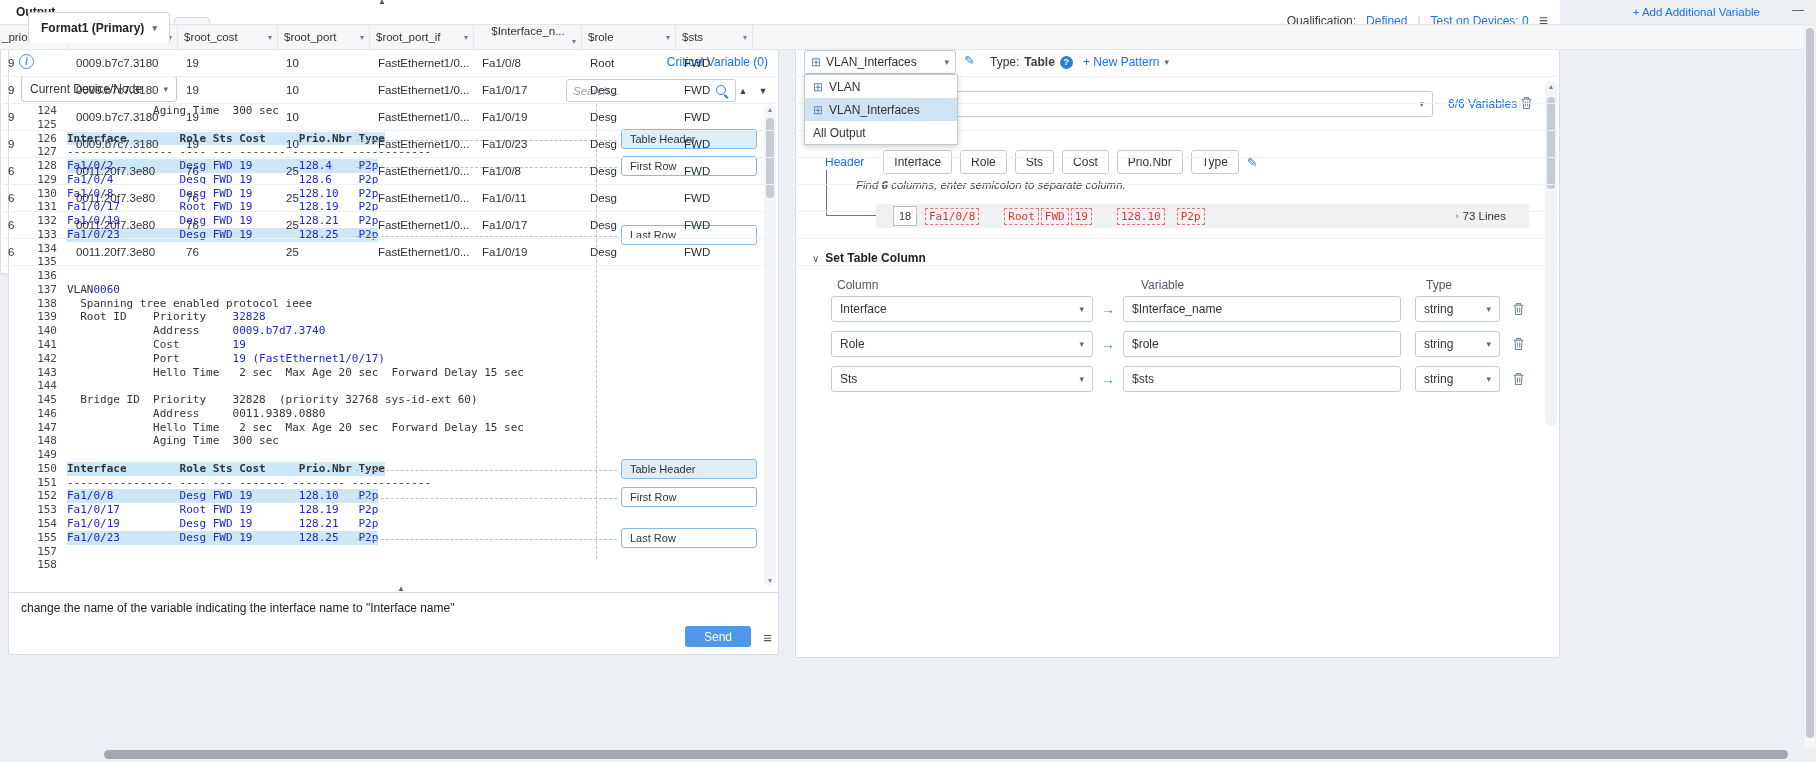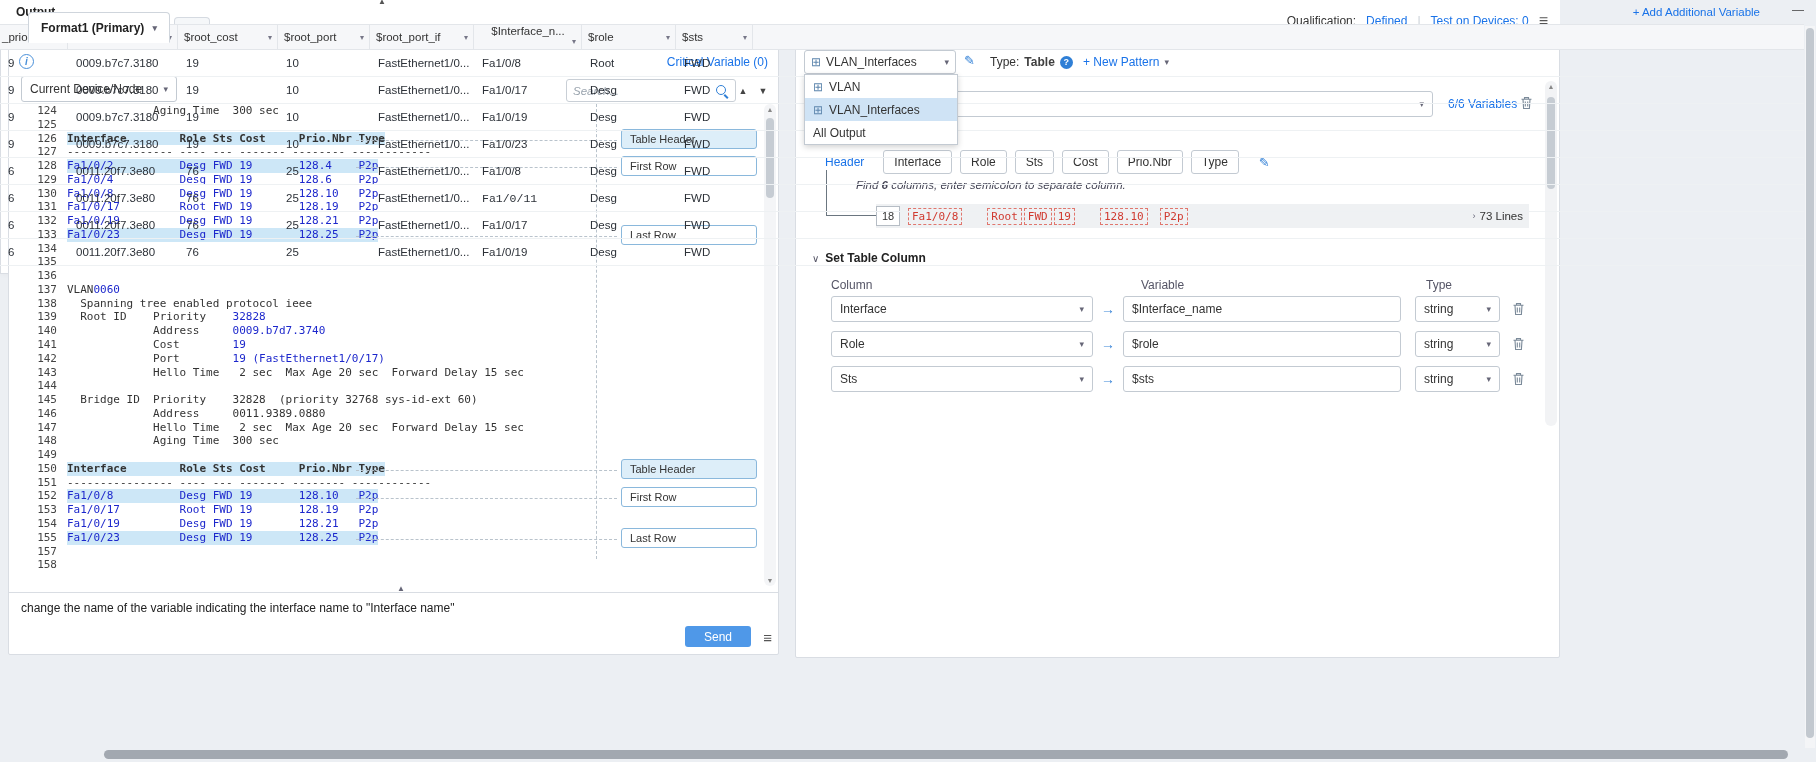--- a/index.html
+++ b/index.html
@@ -68,27 +68,27 @@
   .type-wrap { position:absolute; left:194px; top:5px; height:22px; display:flex; align-items:center; gap:5px; font-size:12px; }
   .type-value { font-weight:bold; color:#404040; }
   .help-icon { width:13px; height:13px; border-radius:50%; background:#2f7fd6; color:#fff; font-size:9px; font-weight:bold; display:flex; align-items:center; justify-content:center; }
   .new-pattern { position:absolute; left:287px; top:9px; font-size:12px; color:#1a73e8; display:flex; gap:5px; align-items:center; }
   .vars-select { position:absolute; left:13px; top:45px; width:624px; }
   .vars-count { position:absolute; left:652px; top:51px; font-size:12px; color:#1a73e8; }
   .vars-trash { position:absolute; left:724px; top:50px; }
   .dropdown-menu { position:absolute; left:8px; top:28px; width:154px; background:#fff; border:1px solid #c3cad2; box-shadow:0 2px 6px rgba(0,0,0,.18); z-index:20; }
   .menu-item { height:23px; display:flex; align-items:center; gap:6px; padding:0 8px; font-size:12px; color:#333; }
   .menu-item.sel { background:#cfe3f5; }
-  .col-row { position:absolute; left:18px; top:100px; height:32px; display:flex; align-items:center; gap:20px; }
+  .col-row { position:absolute; left:18px; top:100px; height:32px; display:flex; align-items:center; gap:8px; }
   .col-btns { display:flex; align-items:center; gap:8px; }
   .col-btn { border:1px solid #c3cad2; border-radius:3px; padding:0 10px; height:24px; line-height:22px; font-size:12px; color:#333; background:#fff; }
   .col-btn.hdr { color:#1a73e8; border-color:transparent; background:transparent; }
   .hint { position:absolute; left:60px; top:133px; font-style:italic; font-size:11.5px; color:#445; }
   .connector { position:absolute; left:30px; top:124px; width:52px; height:46px; border-left:1px solid #6b7680; border-bottom:1px solid #6b7680; }
-  .sample-row { position:absolute; left:80px; top:158px; right:30px; height:24px; background:#eff1f3; display:flex; align-items:center; padding:0 0; }
+  .sample-row { position:absolute; left:80px; top:158px; right:30px; height:24px; background:#eff1f3; display:flex; align-items:center; padding:0 17px; }
   .line-no-box { width:24px; height:20px; background:#fff; border:1px solid #b6bdc5; text-align:center; line-height:18px; font-size:11px; color:#333; flex:none; }
   .sample-tokens { display:flex; align-items:center; }
   .tok { font-family:"DejaVu Sans Mono",monospace; font-size:11px; color:#d03a30; border:1px dashed #e0766d; padding:1px 3px; }
   .lines-link { margin-left:auto; display:flex; align-items:center; gap:4px; font-size:11.5px; color:#333; padding-right:6px; }
   .stc-head { position:absolute; left:16px; top:205px; font-size:12px; font-weight:bold; color:#222; display:flex; gap:6px; align-items:center; }
   .stc-chev { font-size:10px; color:#556; font-weight:normal; }
   .stc-label { position:absolute; top:232px; font-size:12px; color:#556; }
   .stc-rows { position:absolute; left:35px; top:250px; right:14px; }
   .stc-row { display:flex; align-items:center; height:26px; margin-bottom:9px; }
   .stc-col { width:262px; flex:none; }
@@ -294,21 +294,21 @@
     <div class="lines-link">
       <span class="chev-inline">›</span>
       <span>73 Lines</span>
     </div>
   </div>
 
   <div class="stc-head">
     <span class="stc-chev">∨</span>
     <span>Set Table Column</span>
   </div>
-  <div class="stc-label" style="left:35px;text-align:center;">Column</div>
+  <div class="stc-label" style="left:41px;text-align:center;">Column</div>
   <div class="stc-label" style="left:345px;">Variable</div>
   <div class="stc-label" style="left:630px;">Type</div>
   <div class="stc-rows">
       <div class="stc-row">
         <div class="ui-select stc-col">
           <span class="sel-label">Interface</span>
           <span class="chev">▾</span>
         </div>
         <span class="stc-arrow">→</span>
         <div class="stc-var">$Interface_name</div>
@@ -453,21 +453,21 @@
         <div class="or-cell" style="width: 108px;">Fa1/0/8</div>
         <div class="or-cell" style="width: 94px;">Desg</div>
         <div class="or-cell" style="width: 77px;">FWD</div>
       </div>
       <div class="out-row">
         <div class="or-cell" style="width: 68px;">6</div>
         <div class="or-cell" style="width: 110px;">0011.20f7.3e80</div>
         <div class="or-cell" style="width: 100px;">76</div>
         <div class="or-cell" style="width: 92px;">25</div>
         <div class="or-cell" style="width: 104px;">FastEthernet1/0...</div>
-        <div class="or-cell" style="width: 108px; font-family: Liberation Mono, monospace;">Fa1/0/11</div>
+        <div class="or-cell" style="width: 108px;">Fa1/0/11</div>
         <div class="or-cell" style="width: 94px;">Desg</div>
         <div class="or-cell" style="width: 77px;">FWD</div>
       </div>
       <div class="out-row">
         <div class="or-cell" style="width: 68px;">6</div>
         <div class="or-cell" style="width: 110px;">0011.20f7.3e80</div>
         <div class="or-cell" style="width: 100px;">76</div>
         <div class="or-cell" style="width: 92px;">25</div>
         <div class="or-cell" style="width: 104px;">FastEthernet1/0...</div>
         <div class="or-cell" style="width: 108px;">Fa1/0/17</div>

